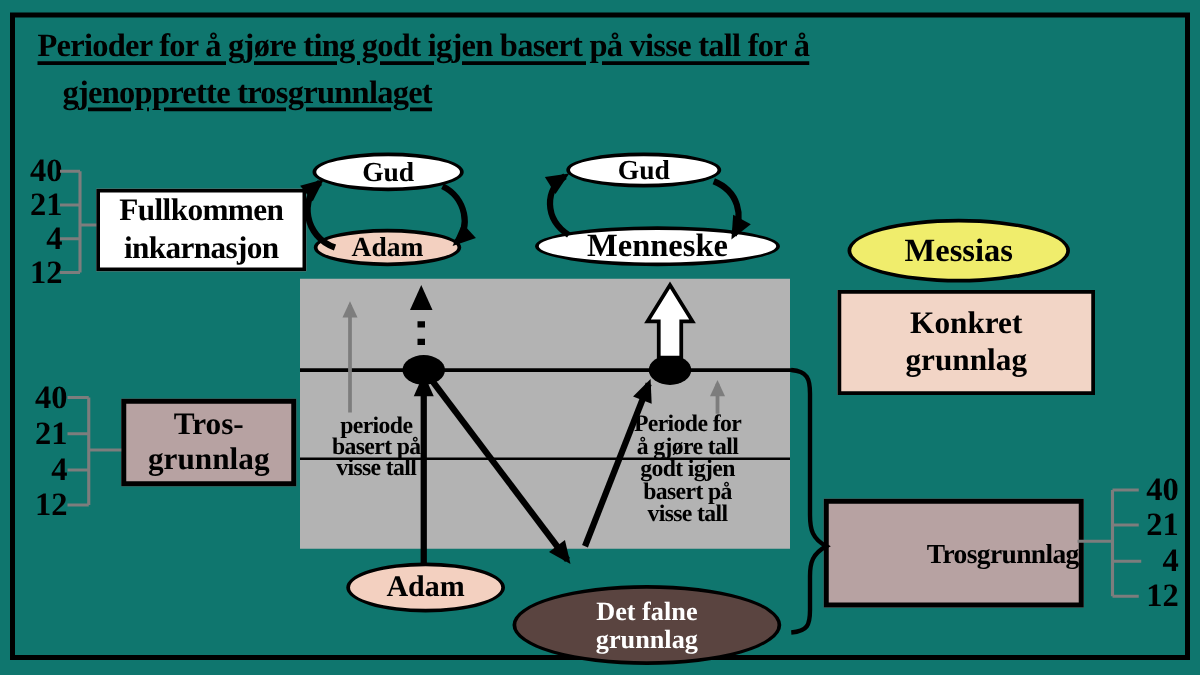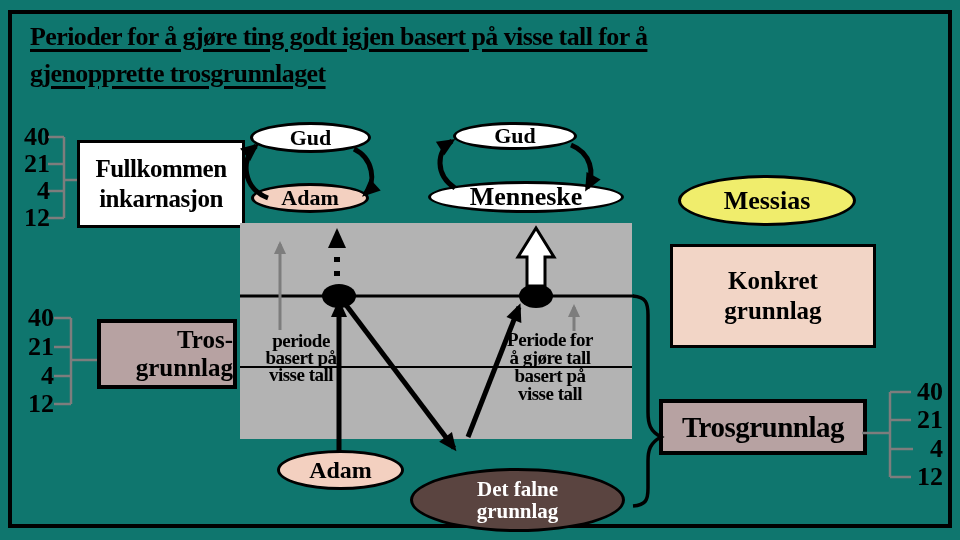--- a/index.html
+++ b/index.html
@@ -22,30 +22,30 @@
 </head>
 <body>
 
 <div id="canvas">
 
   <div class="abs frame"></div>
 
   <div class="abs title-line" style="top:22px;">
     <span>Perioder for å gjøre ting godt igjen basert på visse tall for å</span>
   </div>
-  <div class="abs title-line" style="top:59px;">
+  <div class="abs title-line" style="top:59px;margin-left:20px;">
     <span>gjenopprette trosgrunnlaget</span>
   </div>
 
   <div class="num" style="left:6px;top:123px;">40</div>
   <div class="num" style="left:6px;top:150px;">21</div>
   <div class="num" style="left:6px;top:177px;">4</div>
   <div class="num" style="left:6px;top:204px;">12</div>
 
-  <div class="box" style="left:77px;top:140px;width:168px;height:88px;font-size:25px;line-height:30px;letter-spacing:-0.5px;">
+  <div class="box" style="left:77px;top:151px;width:168px;height:66px;font-size:25px;line-height:30px;letter-spacing:-0.5px;">
     <div>Fullkommen</div>
     <div>inkarnasjon</div>
   </div>
 
   <div class="abs panel"></div>
 
   <div class="ellipse" style="left:250px;top:122px;width:121px;height:31px;font-size:22px;">
     <div>Gud</div>
   </div>
   <div class="ellipse" style="left:251px;top:183px;width:118px;height:30px;font-size:22px;background:#f3d0c0;">
@@ -56,58 +56,59 @@
     <div>Gud</div>
   </div>
   <div class="ellipse" style="left:428px;top:181px;width:196px;height:32px;font-size:26px;">
     <div>Menneske</div>
   </div>
 
   <div class="ellipse" style="left:678px;top:175px;width:178px;height:51px;font-size:26px;background:#f0ed6c;">
     <div>Messias</div>
   </div>
 
-  <div class="box" style="left:670px;top:244px;width:206px;height:104px;font-size:25px;line-height:30px;background:#f2d5c6;">
+  <div class="box" style="left:670px;top:232px;width:206px;height:84px;font-size:25px;line-height:30px;background:#f2d5c6;">
     <div>Konkret</div>
     <div>grunnlag</div>
   </div>
 
   <div class="num" style="left:10px;top:304px;">40</div>
   <div class="num" style="left:10px;top:333px;">21</div>
   <div class="num" style="left:10px;top:362px;">4</div>
   <div class="num" style="left:10px;top:390px;">12</div>
 
-  <div class="box" style="left:97px;top:319px;width:140px;height:70px;font-size:25px;line-height:28px;background:#b7a2a2;border-width:4px;align-items:flex-end;">
+  <div class="box" style="left:97px;top:319px;width:140px;height:70px;font-size:25px;line-height:28px;background:#b7a2a2;border-width:4px;">
     <div>Tros-</div>
     <div>grunnlag</div>
   </div>
 
   <div class="lblcol" style="left:238px;top:332px;width:126px;font-size:19px;line-height:17px;">
     <div>periode</div>
     <div>basert på</div>
     <div>visse tall</div>
   </div>
 
   <div class="lblcol" style="left:458px;top:331px;width:184px;font-size:19px;line-height:18px;">
     <div>Periode for</div>
     <div>å gjøre tall</div>
+    <div>godt igjen</div>
     <div>basert på</div>
     <div>visse tall</div>
   </div>
 
   <div class="ellipse" style="left:277px;top:450px;width:127px;height:40px;font-size:24px;background:#f3d0c0;">
     <div>Adam</div>
   </div>
 
   <div class="ellipse" style="left:410px;top:468px;width:215px;height:64px;font-size:21px;line-height:22px;background:#5a4440;color:#fff;">
     <div>Det falne</div>
     <div>grunnlag</div>
   </div>
 
-  <div class="box" style="left:659px;top:399px;width:208px;height:56px;font-size:29px;background:#b7a2a2;border-width:4px;letter-spacing:-0.5px;">
+  <div class="box" style="left:659px;top:399px;width:208px;height:87px;font-size:22px;background:#b7a2a2;border-width:4px;letter-spacing:-0.5px;align-items:flex-end;">
     <div>Trosgrunnlag</div>
   </div>
 
   <div class="num" style="left:899px;top:378px;">40</div>
   <div class="num" style="left:899px;top:406px;">21</div>
   <div class="num" style="left:899px;top:435px;">4</div>
   <div class="num" style="left:899px;top:463px;">12</div>
 
   <svg class="overlay" width="960" height="540" viewBox="0 0 960 540">
     <defs>

